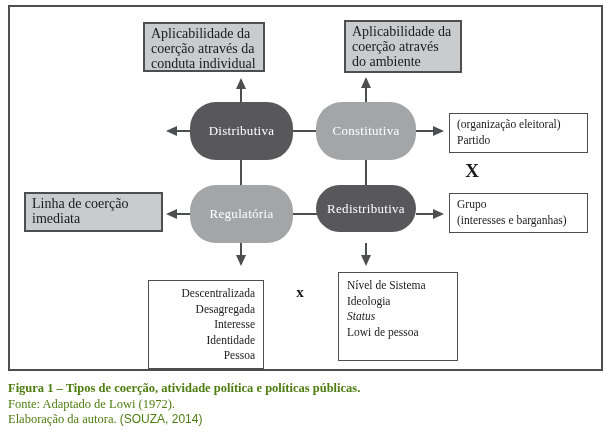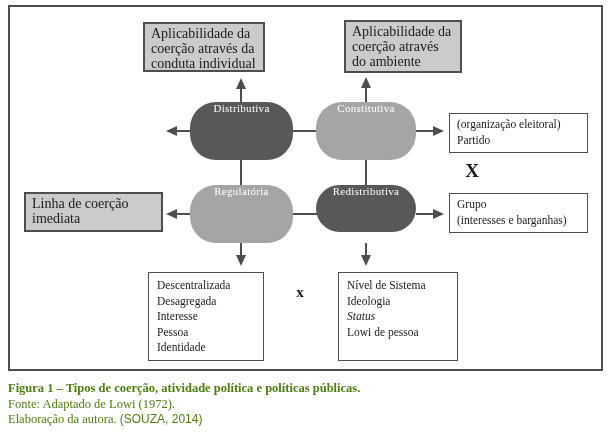--- a/index.html
+++ b/index.html
@@ -38,33 +38,33 @@
     position:absolute;box-sizing:border-box;
     background:var(--white);
     border:1.5px solid var(--box-border);
     font-size:11.5px;line-height:16px;
     padding:2px 7px;
   }
   .node{
     position:absolute;box-sizing:border-box;
     border-radius:26px;
     color:#ffffff;
-    display:flex;justify-content:center;
-    font-size:11px;letter-spacing:.3px;
+    display:flex;align-items:center;justify-content:center;
+    font-size:13px;letter-spacing:.3px;
   }
   .node.dark{background:var(--node-dark);}
   .node.light{background:var(--node-light);}
   .list{
     position:absolute;box-sizing:border-box;
     background:var(--white);
     border:1.5px solid var(--box-border);
     font-size:11.5px;line-height:15.5px;
     padding:5px 8px;
   }
-  .list.right-align{}
+  .list.right-align{text-align:right;margin-top:8px;}
   .list .italic{font-style:italic;}
   .xmark{
     position:absolute;font-weight:bold;color:#1a1a1a;
     text-align:center;
   }
   .xmark.big{font-size:19px;width:22px;}
   .xmark.small{font-size:15px;width:20px;}
   .caption{position:absolute;left:8px;top:381px;font-size:12.5px;line-height:15.5px;color:#4d7c0f;}
   .caption .bold{font-weight:bold;}
   .caption .sans{font-family:"Liberation Sans","DejaVu Sans",sans-serif;font-size:12px;}
@@ -128,22 +128,22 @@
 
   <div class="wbox" style="left:449px;top:193px;width:139px;height:40px;">
     <div>Grupo</div>
     <div>(interesses e barganhas)</div>
   </div>
 
   <div class="list right-align" style="left:148px;top:272px;width:116px;height:89px;">
     <div>Descentralizada</div>
     <div>Desagregada</div>
     <div>Interesse</div>
+    <div>Identidade</div>
     <div>Pessoa</div>
-    <div>Identidade</div>
   </div>
 
   <div class="xmark small" style="left:290px;top:284px;">x</div>
 
   <div class="list" style="left:338px;top:272px;width:120px;height:89px;">
     <div>Nível de Sistema</div>
     <div>Ideologia</div>
     <div class="italic">Status</div>
     <div>Lowi de pessoa</div>
   </div>

